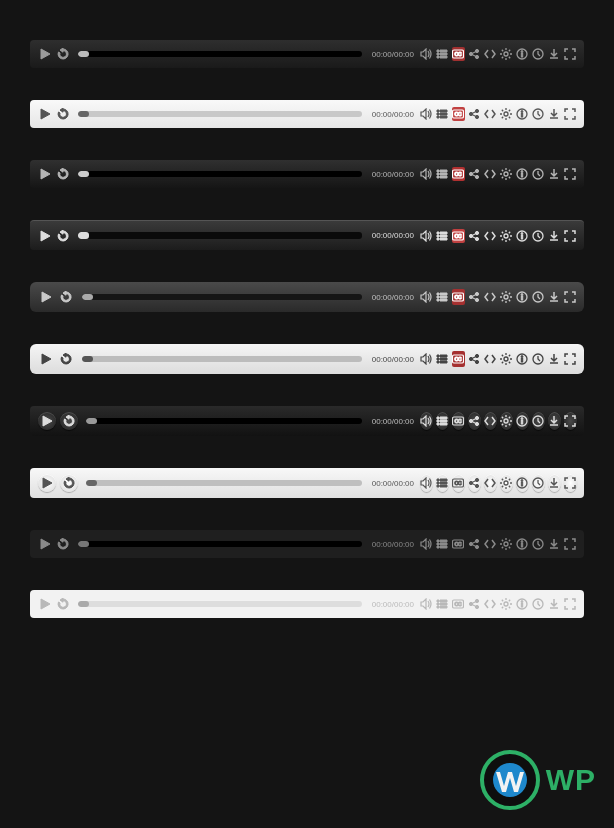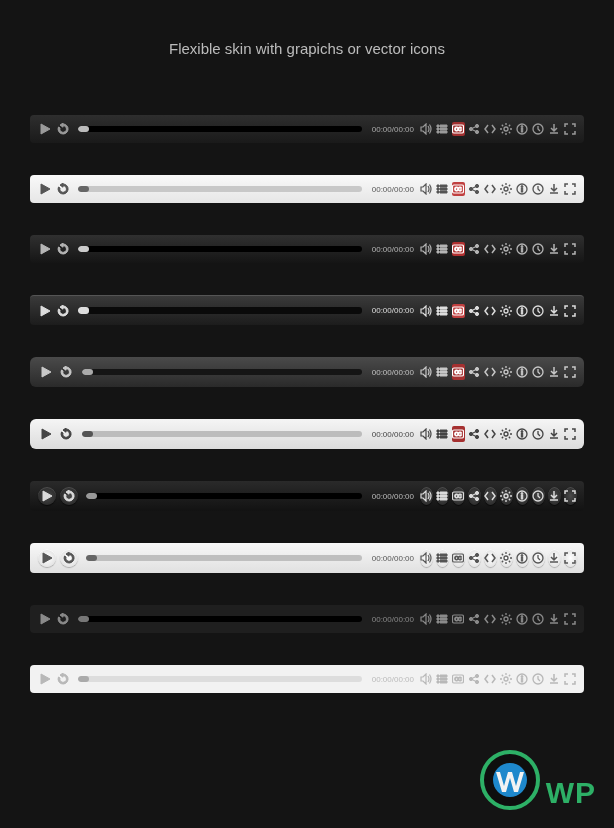--- a/index.html
+++ b/index.html
@@ -187,21 +187,21 @@
   .skin-slim-light .progress { background: #ddd; }
   .skin-slim-light .progress .fill { background: #aaa; }
   .skin-slim-light .time { color: #bbb; }
 
   
   .watermark {
     position: absolute;
     right: 18px;
     bottom: 18px;
     display: flex;
-    align-items: flex-end;
+    align-items: center;
     gap: 6px;
     opacity: 0.95;
   }
   .wm-logo {
     width: 60px; height: 60px;
     border-radius: 50%;
     border: 4px solid #2fb96b;
     display: flex;
     align-items: center;
     justify-content: center;
@@ -258,21 +258,20 @@
     <g id="i-download">
         <path d="M6 1 V7 M3 5 L6 8 L9 5 M2 10 H10" fill="none" stroke-width="1.5"></path>
       </g>
     <g id="i-fullscreen">
         <path d="M1 4 V1 H4 M8 1 H11 V4 M11 8 V11 H8 M4 11 H1 V8" fill="none" stroke-width="1.5"></path>
       </g>
   </defs>
 </svg>
 
 <div class="page">
-  <p class="subtitle">Flexible skin with grapichs or vector icons</p>
 
   <div class="skins" id="skins-host">
       <div class="player skin-dark1">
     <span class="btn">
       <svg width="12" height="12" viewBox="0 0 12 12" style="stroke: rgb(154, 154, 154); fill: rgb(154, 154, 154);">
             <use href="#i-play" class="ic"></use>
           </svg>
     </span>
     <span class="btn">
       <svg width="12" height="12" viewBox="0 0 12 12" style="stroke: rgb(154, 154, 154); fill: rgb(154, 154, 154);">

